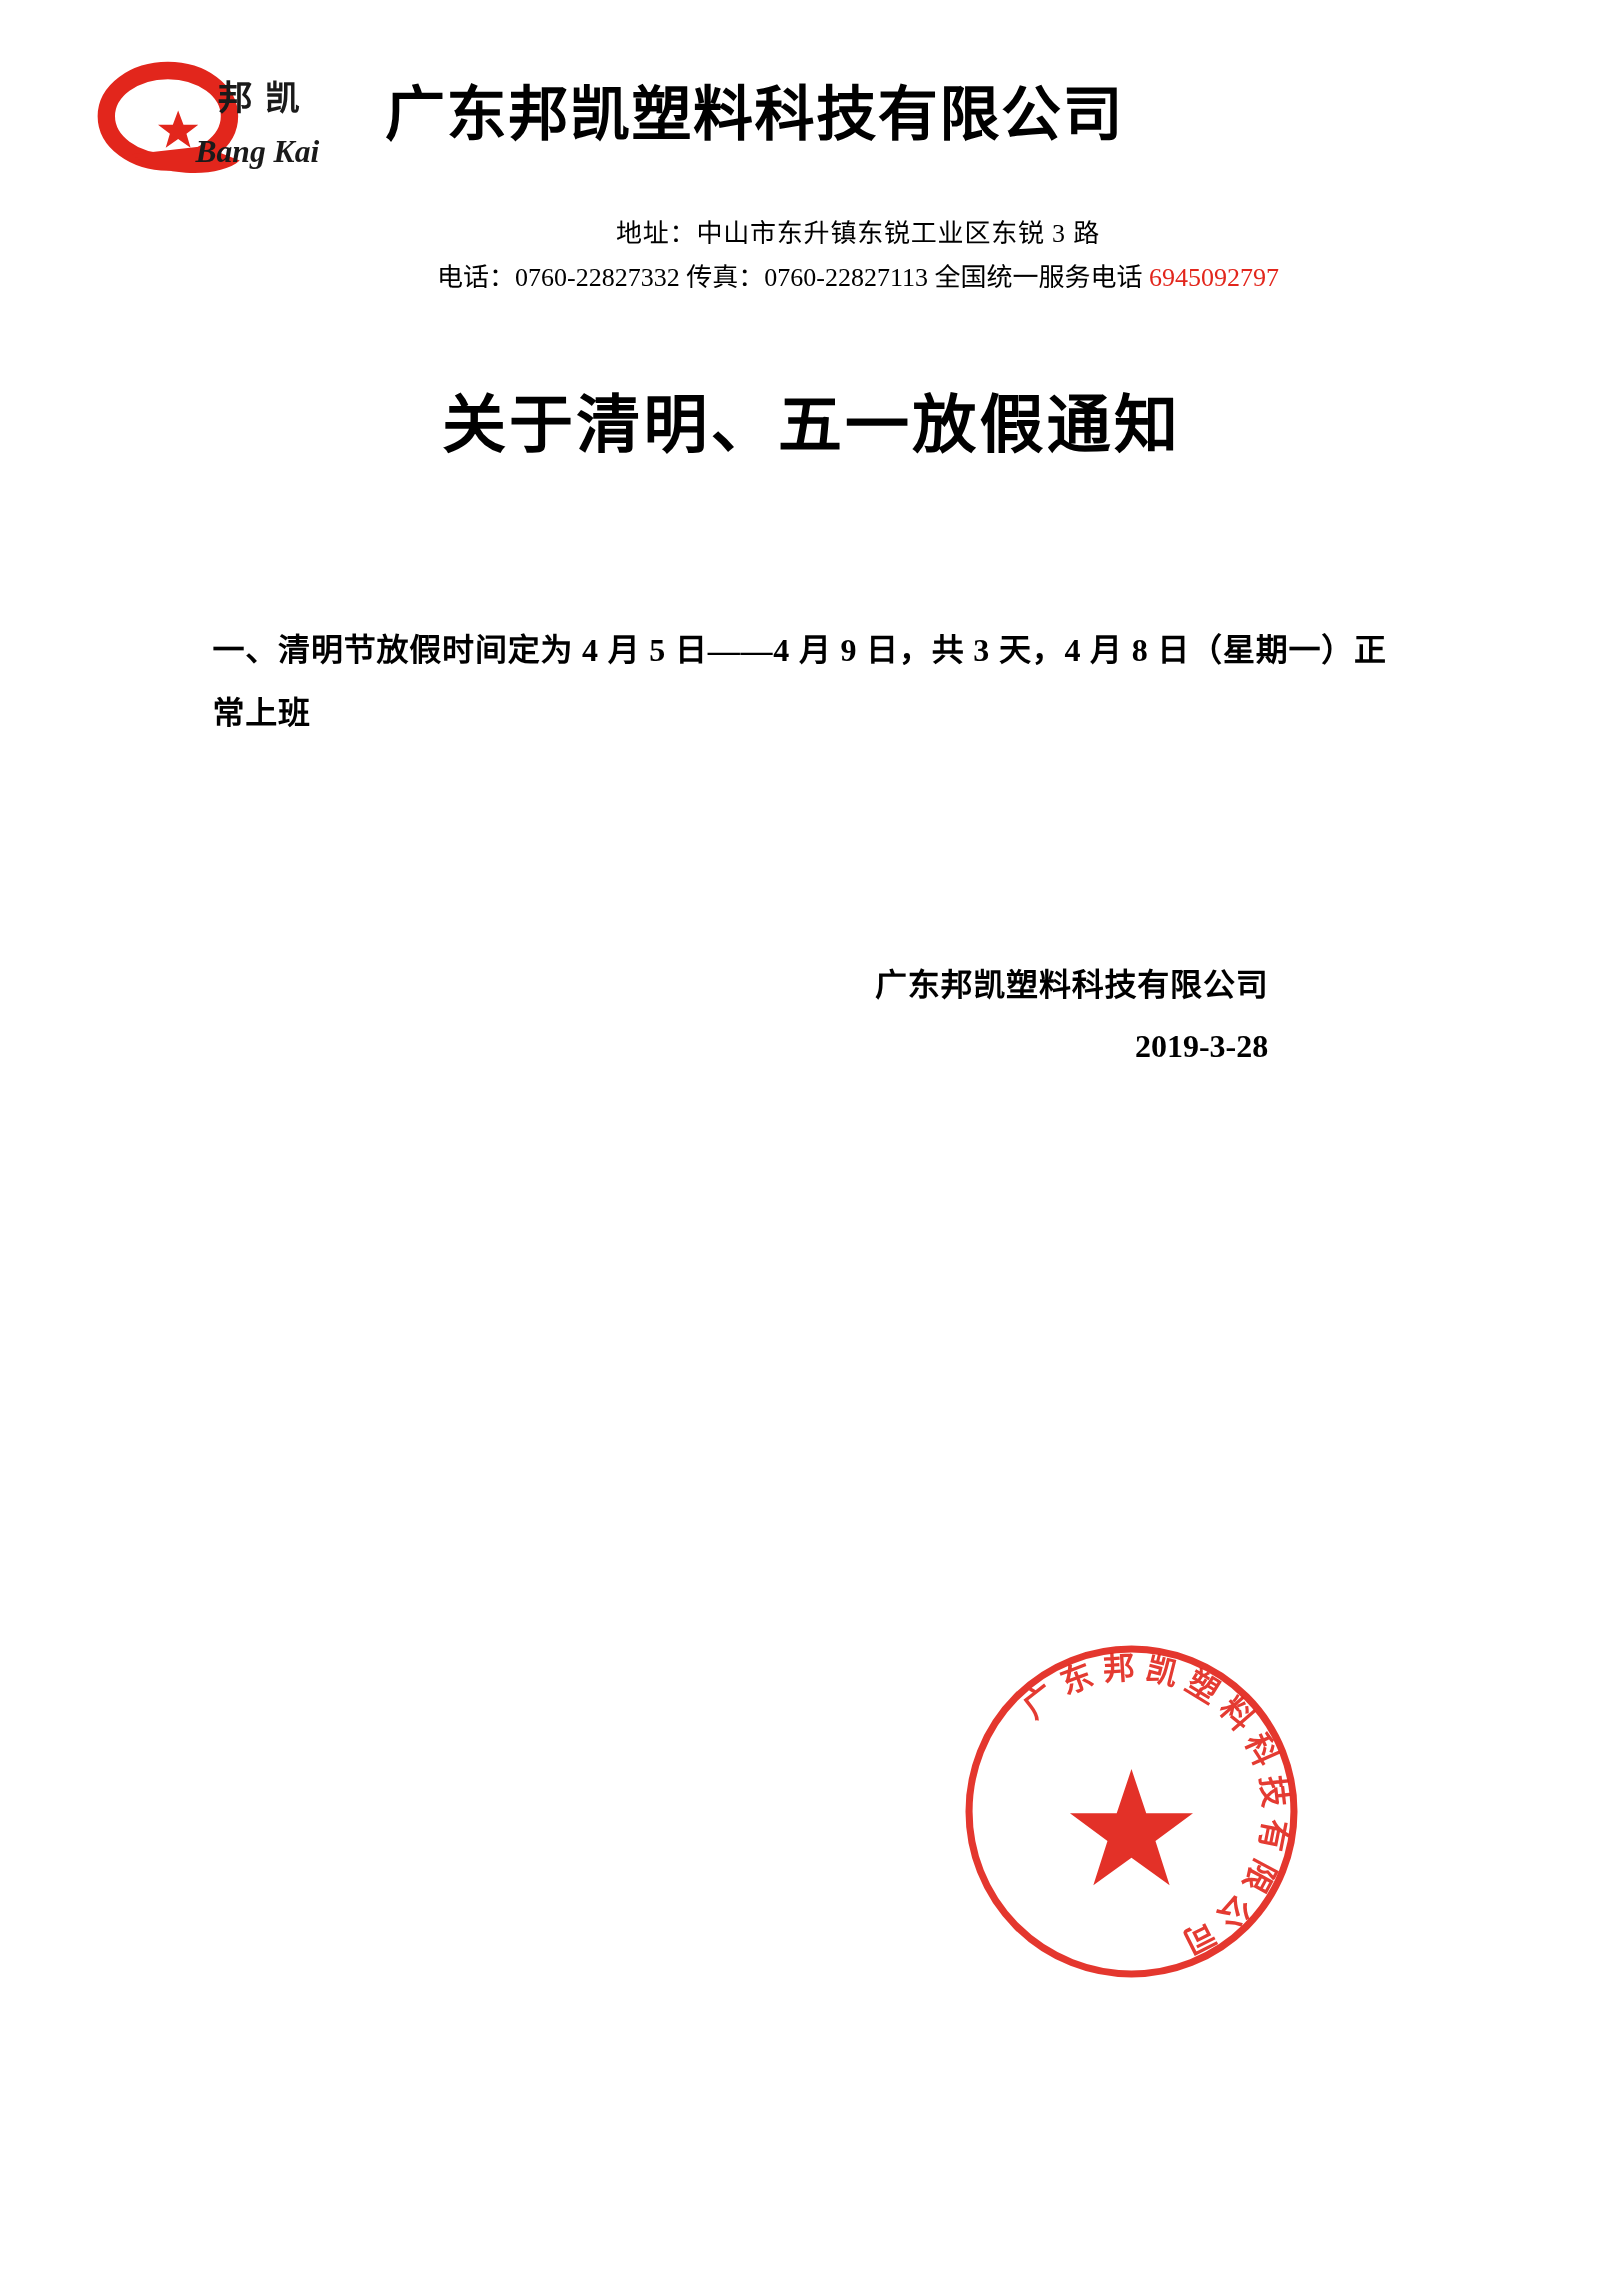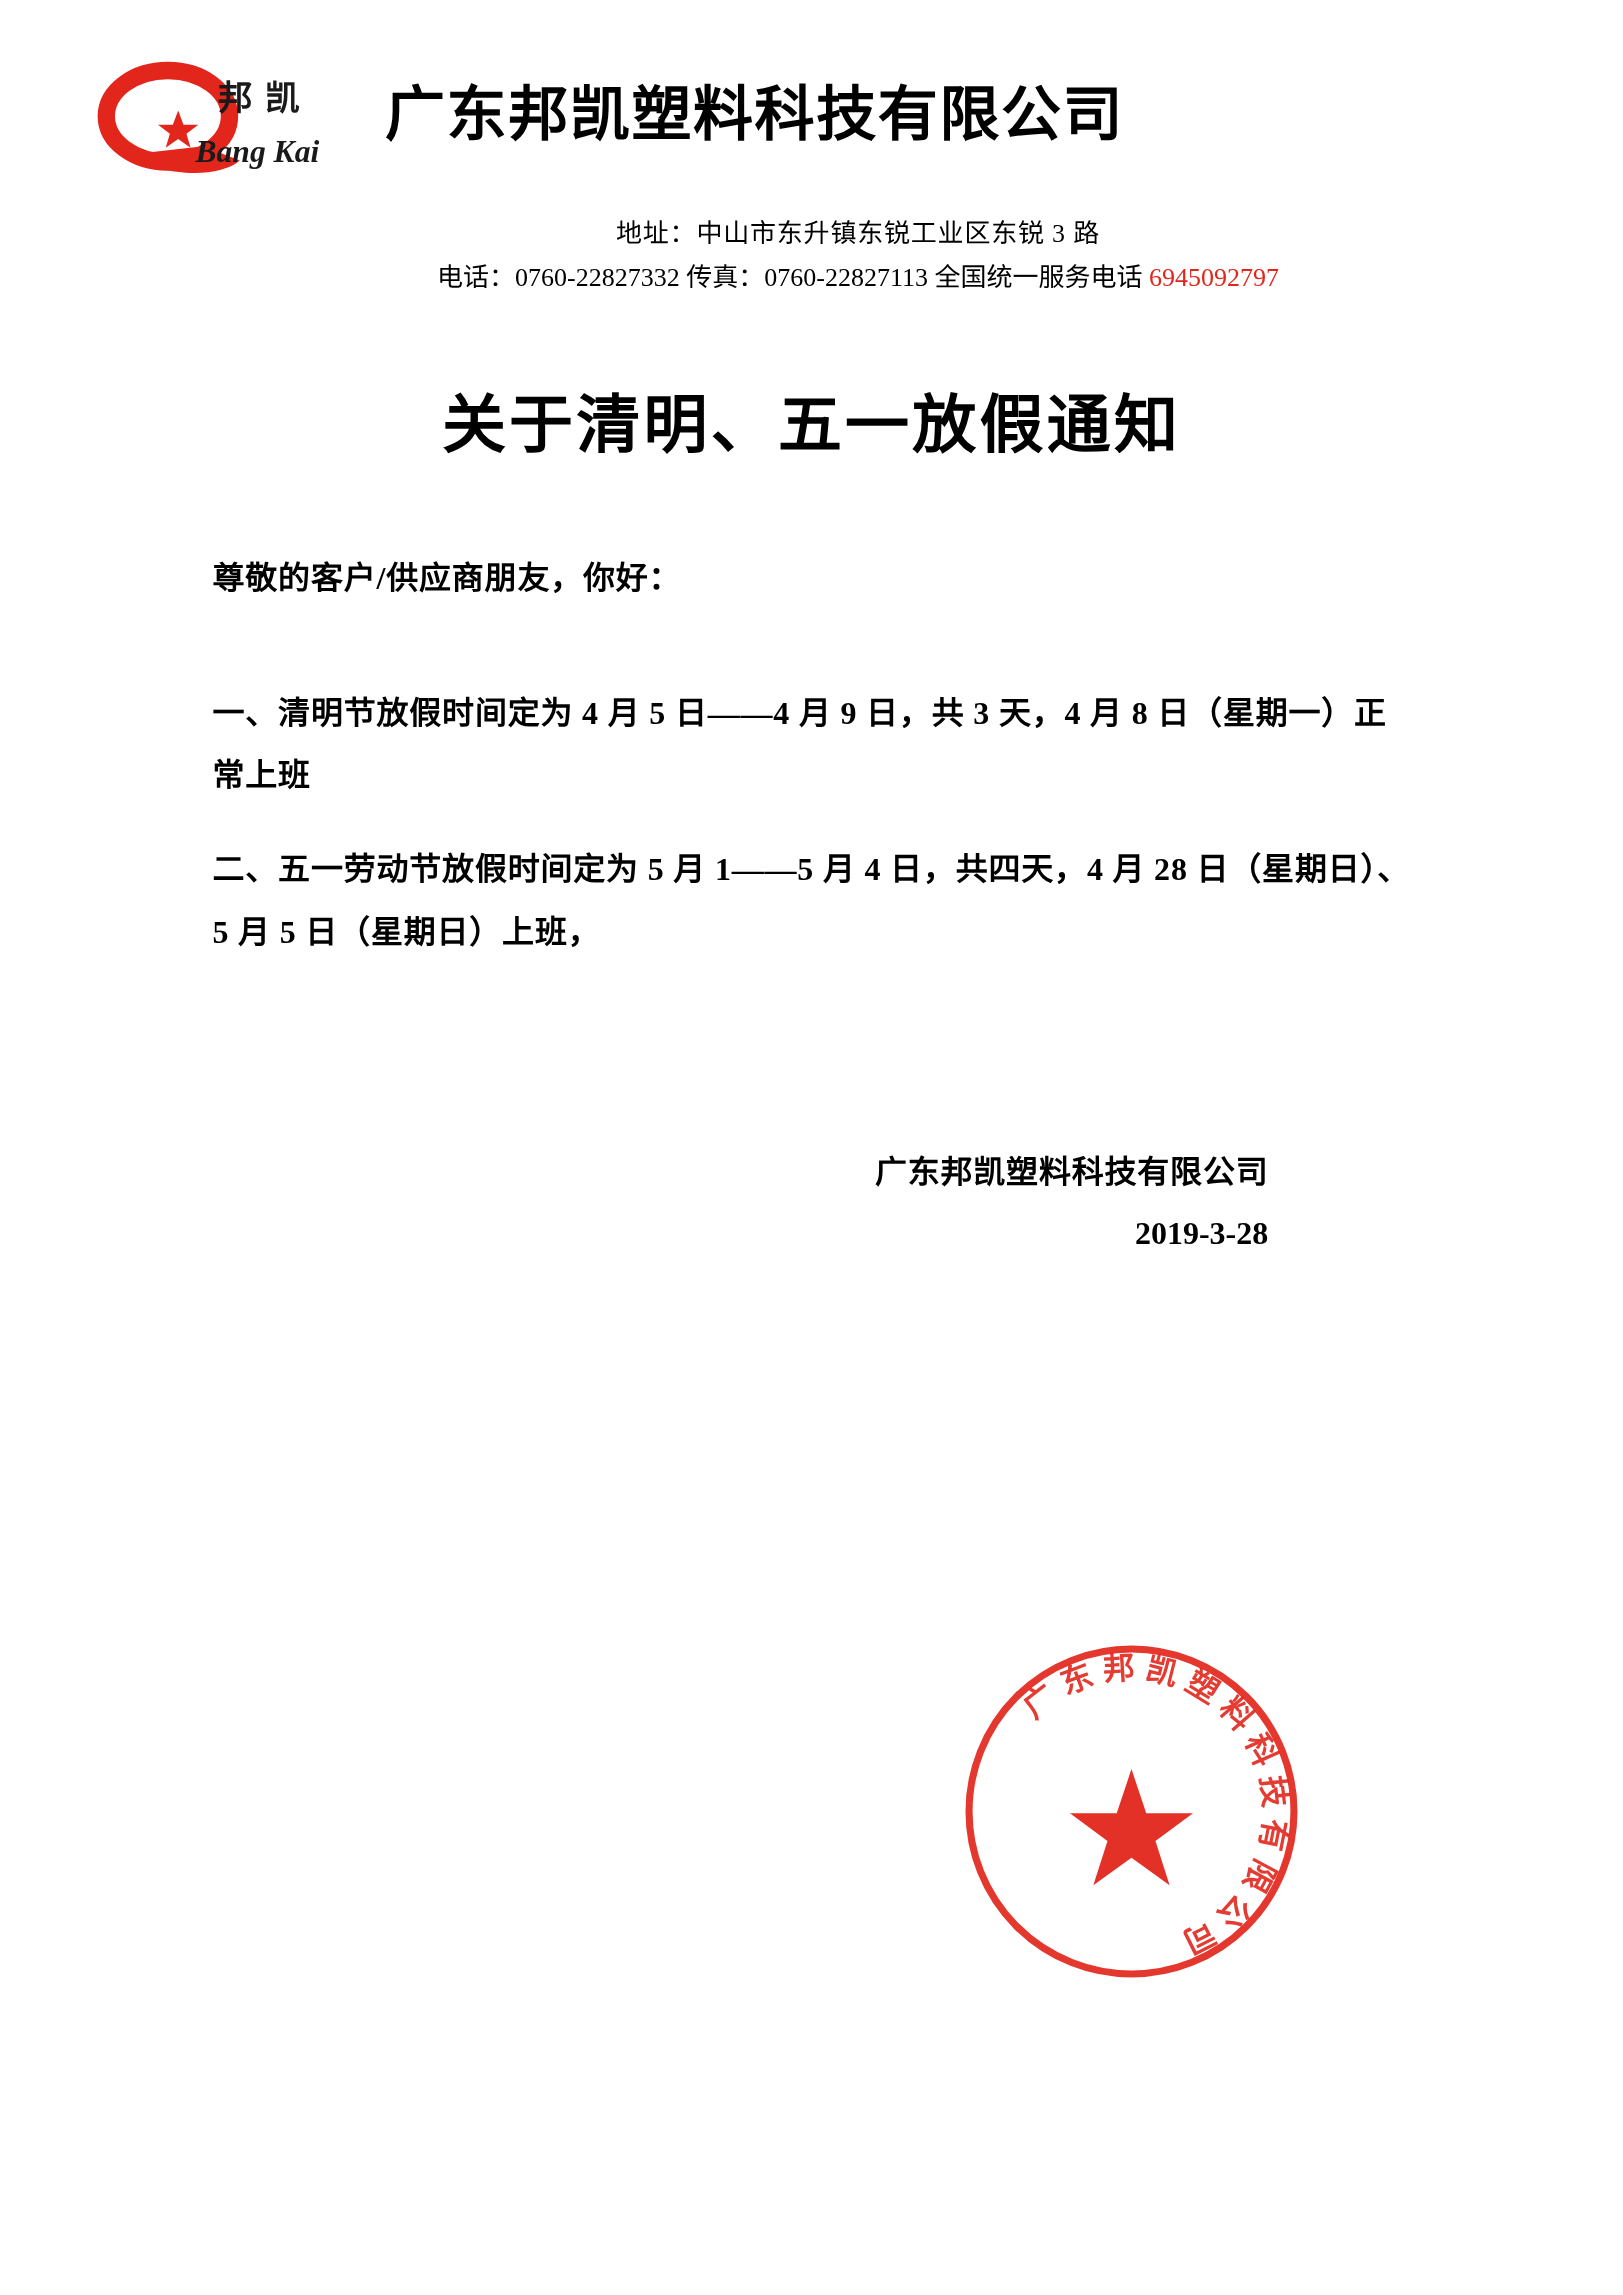--- a/index.html
+++ b/index.html
@@ -173,29 +173,27 @@
     <div class="lh-contact">
       <div class="line1">地址：中山市东升镇东锐工业区东锐 3 路</div>
       <div class="line2"><span>电话：0760-22827332  传真：0760-22827113  全国统一服务电话 </span><span class="hotline">6945092797</span></div>
     </div>
   </div>
 
   <div class="doc-title">关于清明、五一放假通知</div>
 
   <div class="body-wrap">
 
-    <div class="salutation para no-indent">尊敬的客户/供应商朋友，你好：</div>
 
     <div class="gap-sm"></div>
 
     <div class="gap-lg"></div>
     <div class="para no-indent">一、清明节放假时间定为 4 月 5 日——4 月 9 日，共 3 天，4 月 8 日（星期一）正常上班</div>
 
     <div class="gap-md"></div>
-    <div class="para no-indent">二、五一劳动节放假时间定为 5 月 1——5 月 4 日，共四天，4 月 28 日（星期日）、5 月 5 日（星期日）上班，</div>
 
     <div class="gap-md"></div>
 
     <div class="sign-area">
       <div class="sign-lines">
         <div>广东邦凯塑料科技有限公司</div>
         <div class="sign-date">2019-3-28</div>
       </div>
     </div>
   </div>

